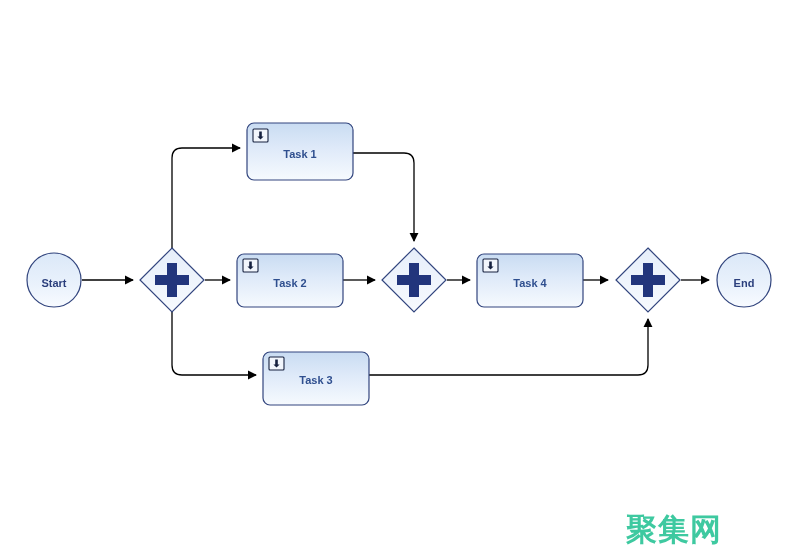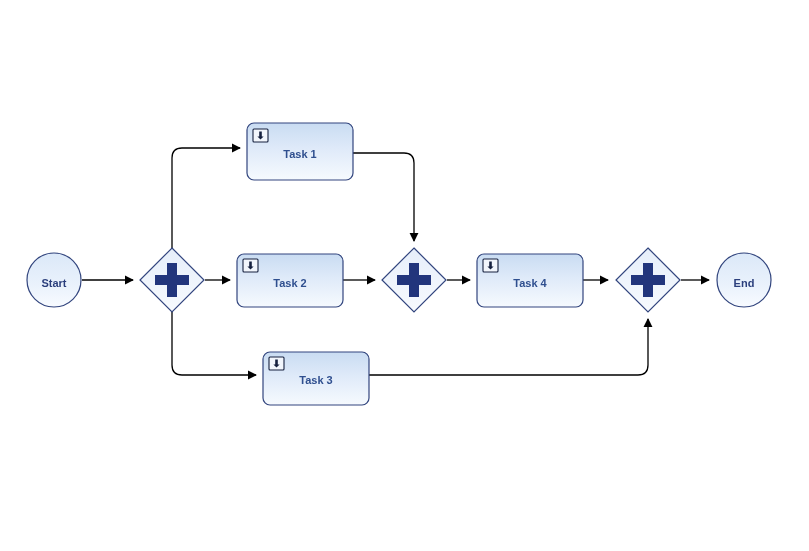--- a/index.html
+++ b/index.html
@@ -182,14 +182,15 @@
       </g>
       <text class="node-label" x="530" y="284" text-anchor="middle" dominant-baseline="middle">Task 4</text>
     </g>
 
     <g>
       <circle class="shape-stroke" cx="744" cy="280" r="27" fill="url(#gradEvent)"></circle>
       <text class="event-label" x="744" y="284" text-anchor="middle" dominant-baseline="middle">End</text>
     </g>
   </svg>
 
+  <div id="watermark">聚集网</div>
 
 </div>
 
 </body></html>

